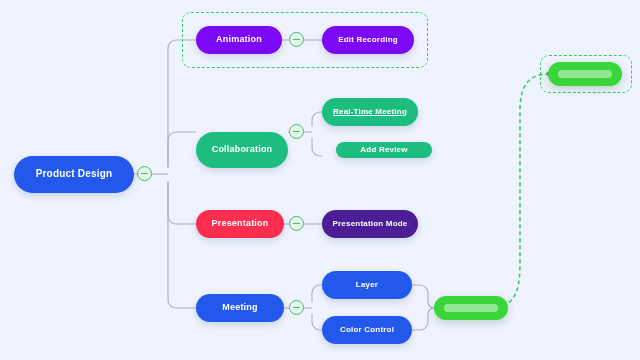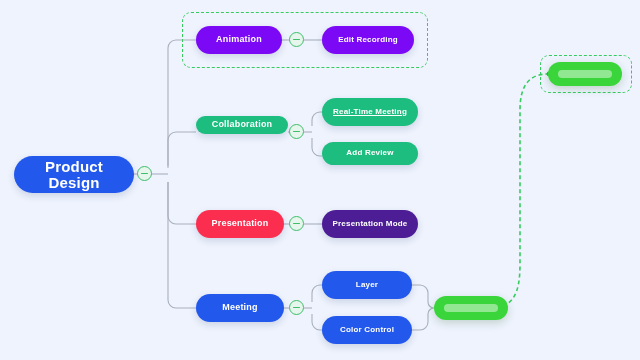--- a/index.html
+++ b/index.html
@@ -18,21 +18,21 @@
     border-radius:999px;
     color:#ffffff;
     font-weight:700;
     letter-spacing:.2px;
     text-align:center;
     box-shadow:0 3px 7px rgba(40,60,110,.17);
     box-sizing:border-box;
     padding:0 8px;
     line-height:1.05;
   }
-  .root{font-size:15px;}
+  .root{font-size:10px;}
   .lvl1{font-size:9px;}
   .lvl2{font-size:8px;}
 
   .toggle{
     position:absolute;
     width:15px;height:15px;border-radius:50%;
     background:#e7f6ec;
     border:1.4px solid #3cbf6a;
     box-sizing:border-box;
     display:flex;align-items:center;justify-content:center;
@@ -115,30 +115,30 @@
   <div class="node lvl1" style="left:196px;top:26px;width:86px;height:28px;background:#7b09f5;">
     <span>Animation</span>
   </div>
   <div class="toggle" style="left:289px;top:32px;">
     <i></i>
   </div>
   <div class="node lvl2" style="left:322px;top:26px;width:92px;height:28px;background:#7b09f5;text-align:center;">
     <span>Edit Recording</span>
   </div>
 
-  <div class="node lvl1" style="left:196px;top:116px;width:92px;height:18px;background:#1cbd7f;">
+  <div class="node lvl1" style="left:196px;top:132px;width:92px;height:36px;background:#1cbd7f;">
     <span>Collaboration</span>
   </div>
   <div class="toggle" style="left:289px;top:124px;">
     <i></i>
   </div>
   <div class="node lvl2" style="left:322px;top:98px;width:96px;height:28px;background:#1cbd7f;text-decoration:underline;">
     <span>Real-Time Meeting</span>
   </div>
-  <div class="node lvl2" style="left:322px;top:142px;width:96px;height:23px;background:#1cbd7f;">
+  <div class="node lvl2" style="left:336px;top:142px;width:96px;height:16px;background:#1cbd7f;">
     <span>Add Review</span>
   </div>
 
   <div class="node lvl1" style="left:196px;top:210px;width:88px;height:28px;background:#fb2e50;">
     <span>Presentation</span>
   </div>
   <div class="toggle" style="left:289px;top:216px;">
     <i></i>
   </div>
   <div class="node lvl2" style="left:322px;top:210px;width:96px;height:28px;background:#4c1d95;">

